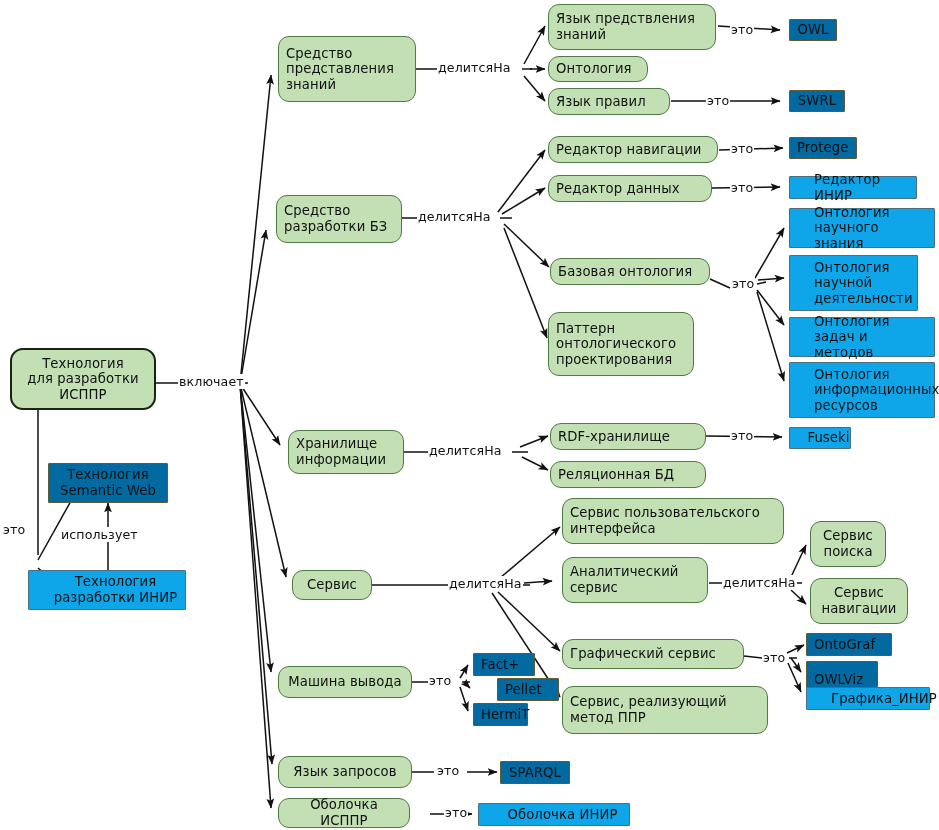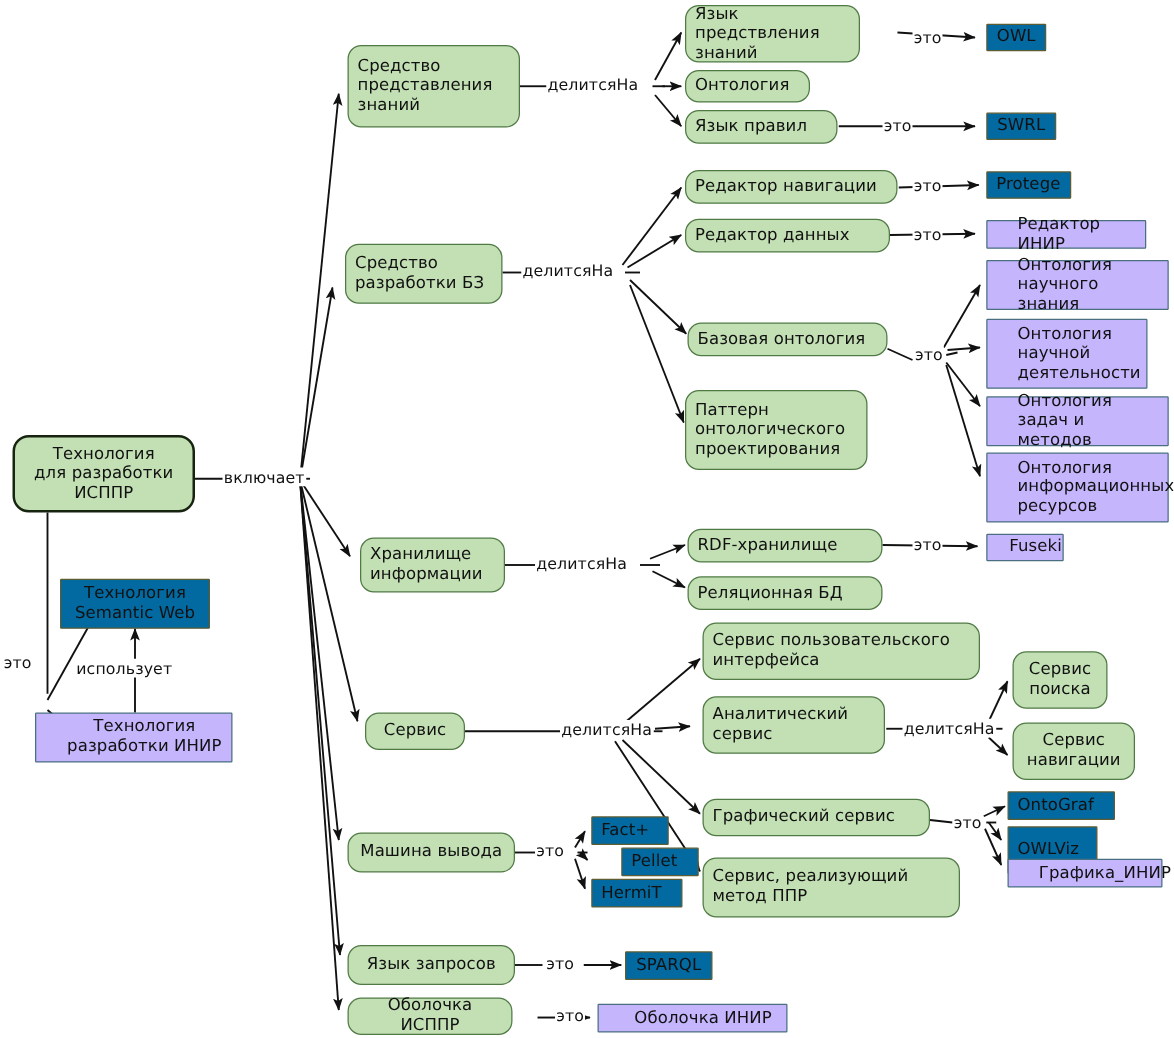--- a/index.html
+++ b/index.html
@@ -37,21 +37,21 @@
     border-radius:13px;
     justify-content:center;
     text-align:center;
   }
   .yellow{
     background:#0369a1;
     border:1.4px solid #5d5c33;
     border-radius:1px;
   }
   .blue{
-    background:#c4b5fd;
+    background:#0ea5e9;
     border:1.4px solid #4a6f80;
     border-radius:1px;
     padding-left:24px;
   }
   .lbl{
     position:absolute;
     font-size:12.6px;
     color:#111111;
     background:#ffffff;
     padding:0 1px;
@@ -167,21 +167,21 @@
 
   <div class="lbl" style="left:2px;top:522px;">это</div>
   <div class="lbl" style="left:60px;top:527px;">использует</div>
   <div class="lbl" style="left:178px;top:374px;">включает</div>
 
   <div class="node green" style="left:278px;top:36px;width:138px;height:66px;">Средство
 представления
 знаний</div>
   <div class="lbl" style="left:437px;top:60px;">делитсяНа</div>
 
-  <div class="node green" style="left:548px;top:4px;width:140px;height:46px;">Язык предствления
+  <div class="node green" style="left:548px;top:4px;width:168px;height:46px;">Язык предствления
 знаний</div>
   <div class="node green" style="left:548px;top:56px;width:100px;height:26px;">Онтология</div>
   <div class="node green" style="left:548px;top:88px;width:122px;height:27px;">Язык правил</div>
 
   <div class="lbl" style="left:730px;top:22px;">это</div>
   <div class="lbl" style="left:706px;top:93px;">это</div>
 
   <div class="node yellow ctr" style="left:789px;top:19px;width:48px;height:22px;">OWL</div>
   <div class="node yellow ctr" style="left:789px;top:90px;width:56px;height:22px;">SWRL</div>
 
@@ -242,21 +242,21 @@
   <div class="lbl" style="left:762px;top:650px;">это</div>
 
   <div class="node yellow" style="left:806px;top:633px;width:86px;height:23px;">OntoGraf</div>
   <div class="node yellow" style="left:806px;top:661px;width:72px;height:38px;text-align:right;">OWLViz</div>
   <div class="node blue" style="left:806px;top:687px;width:124px;height:23px;">Графика_ИНИР</div>
 
   <div class="node green ctr" style="left:278px;top:666px;width:134px;height:32px;">Машина вывода</div>
   <div class="lbl" style="left:428px;top:673px;">это</div>
   <div class="node yellow" style="left:473px;top:653px;width:62px;height:23px;">Fact+</div>
   <div class="node yellow" style="left:473px;top:678px;width:62px;height:23px;margin-left:24px;">Pellet</div>
-  <div class="node yellow" style="left:473px;top:703px;width:73px;height:23px;">HermiT</div>
+  <div class="node yellow" style="left:473px;top:703px;width:55px;height:23px;">HermiT</div>
 
   <div class="node green ctr" style="left:278px;top:756px;width:134px;height:32px;">Язык запросов</div>
   <div class="lbl" style="left:436px;top:763px;">это</div>
   <div class="node yellow ctr" style="left:500px;top:761px;width:70px;height:23px;">SPARQL</div>
 
   <div class="node green ctr" style="left:278px;top:798px;width:132px;height:30px;">Оболочка ИСППР</div>
   <div class="lbl" style="left:444px;top:805px;">это</div>
   <div class="node blue ctr" style="left:478px;top:803px;width:152px;height:23px;">Оболочка ИНИР</div>
 
 </div>

